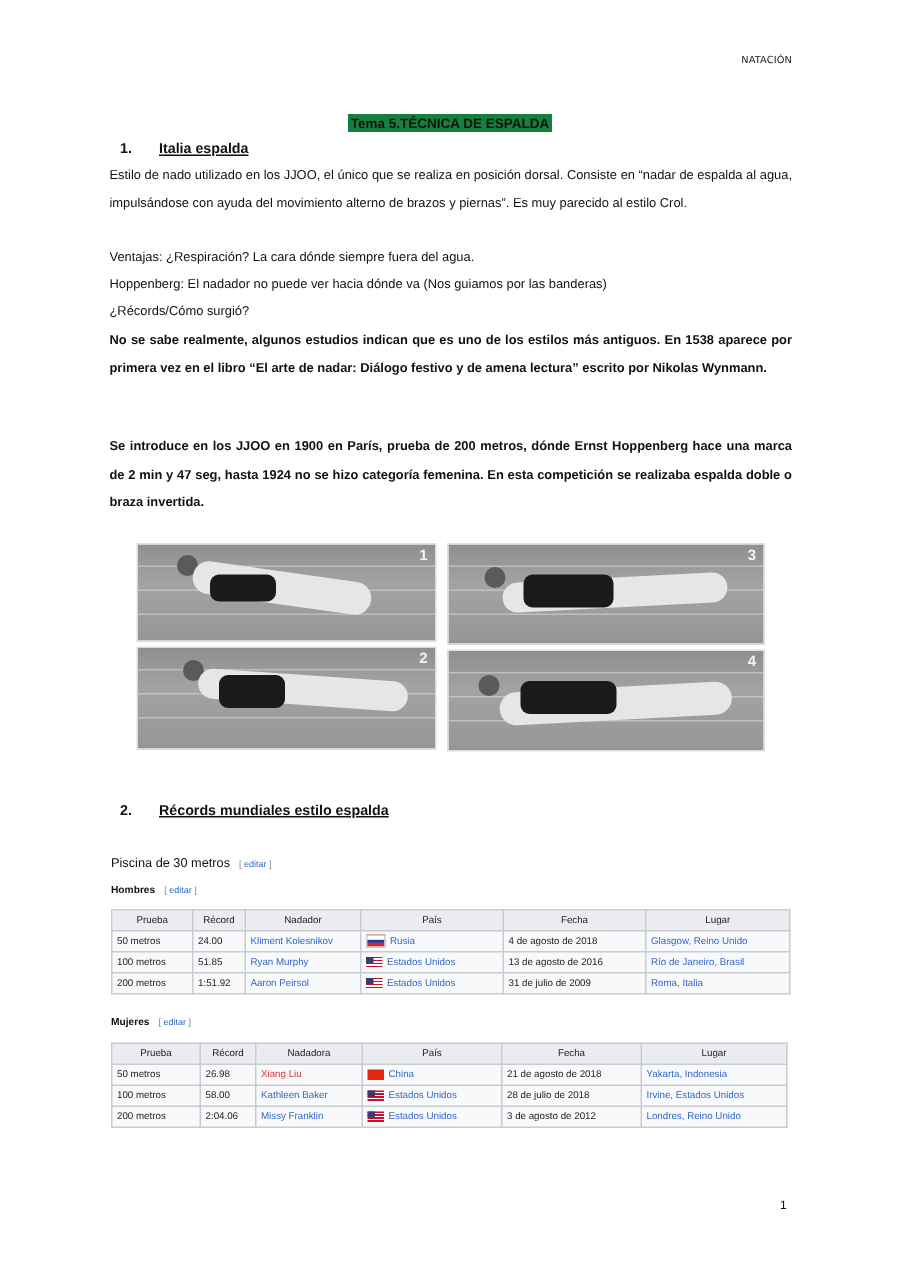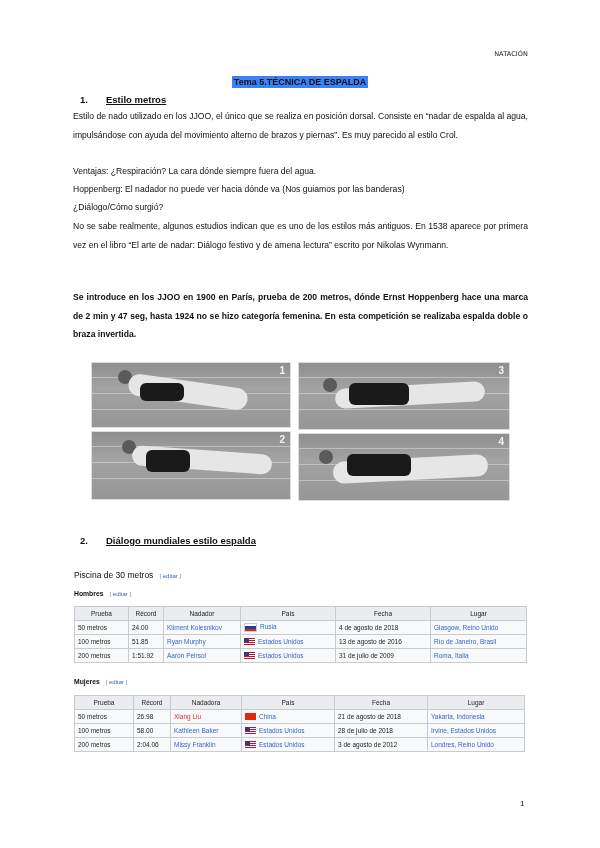--- a/index.html
+++ b/index.html
@@ -1,19 +1,19 @@
 <!DOCTYPE html>
 <html><head>
 <meta charset="utf-8">
 <style>
   html, body { margin:0; padding:0; background:#ffffff; }
   body { width:600px; height:848px; position:relative; overflow:hidden; font-family:"DejaVu Sans", sans-serif; color:#111; }
-  .header-right { position:absolute; top:50px; right:72px; font-size:6.5px; letter-spacing:0.1px; color:#222; }
+  .header-right { position:absolute; top:36px; right:72px; font-size:6.5px; letter-spacing:0.1px; color:#222; }
   .title-wrap { position:absolute; top:70px; left:0; width:600px; text-align:center; }
-  .title { display:inline-block; background:#3b82f6; font-weight:bold; font-size:9px; padding:1px 2px; font-family:"Liberation Sans", sans-serif; }
+  .title { display:inline-block; background:#15803d; font-weight:bold; font-size:9px; padding:1px 2px; font-family:"Liberation Sans", sans-serif; }
   .heading { position:absolute; left:80px; font-size:9.5px; font-weight:bold; font-family:"Liberation Sans", sans-serif; }
   .heading .num { display:inline-block; width:26px; }
   .heading .lbl { text-decoration:underline; }
   .para { position:absolute; left:73px; width:455px; font-size:8.6px; line-height:18.5px; text-align:justify; font-family:"Liberation Sans", sans-serif; }
   .img-grid { position:absolute; left:91px; top:362px; width:419px; height:138px; }
   .photo { position:absolute; background:linear-gradient(180deg,#8f8f8f 0%,#a3a3a3 40%,#969696 100%); border:1px solid #ddd; overflow:hidden; }
   .photo .lane { position:absolute; left:0; right:0; height:1px; background:rgba(220,220,220,0.55); }
   .photo .num { position:absolute; top:2px; right:5px; color:#f2f2f2; font-weight:bold; font-size:10px; font-family:"Liberation Sans", sans-serif; }
   .photo .body { position:absolute; background:#e6e6e6; border-radius:30px; }
   .photo .suit { position:absolute; background:#1a1a1a; border-radius:6px; }
@@ -36,28 +36,28 @@
 </head>
 <body>
 
 <div class="header-right">NATACIÓN</div>
 
 <div class="title-wrap">
   <span class="title">Tema 5.TÉCNICA DE ESPALDA</span>
 </div>
 
 <div class="heading" style="top:94px;">
-  <span class="num">1.</span><span class="lbl">Estilo metros</span>
+  <span class="num">1.</span><span class="lbl">Italia espalda</span>
 </div>
 
 <div class="para" style="top:107px;">Estilo de nado utilizado en los JJOO, el único que se realiza en posición dorsal. Consiste en “nadar de espalda al agua, impulsándose con ayuda del movimiento alterno de brazos y piernas”. Es muy parecido al estilo Crol.</div>
 <div class="para" style="top:162px;">Ventajas: ¿Respiración? La cara dónde siempre fuera del agua.</div>
 <div class="para" style="top:180px;">Hoppenberg: El nadador no puede ver hacia dónde va (Nos guiamos por las banderas)</div>
-<div class="para" style="top:198px;">¿Diálogo/Cómo surgió?</div>
-<div class="para" style="top:217px;">No se sabe realmente, algunos estudios indican que es uno de los estilos más antiguos. En 1538 aparece por primera vez en el libro “El arte de nadar: Diálogo festivo y de amena lectura” escrito por Nikolas Wynmann.</div>
+<div class="para" style="top:198px;">¿Récords/Cómo surgió?</div>
+<div class="para" style="top:217px;font-weight:bold;">No se sabe realmente, algunos estudios indican que es uno de los estilos más antiguos. En 1538 aparece por primera vez en el libro “El arte de nadar: Diálogo festivo y de amena lectura” escrito por Nikolas Wynmann.</div>
 <div class="para" style="top:288px;font-weight:bold;">Se introduce en los JJOO en 1900 en París, prueba de 200 metros, dónde Ernst Hoppenberg hace una marca de 2 min y 47 seg, hasta 1924 no se hizo categoría femenina. En esta competición se realizaba espalda doble o braza invertida.</div>
 
 <div class="img-grid">
   <div class="photo" style="left:0;top:0;width:198px;height:64px;">
     <div class="lane" style="top:14px"></div>
       <div class="lane" style="top:30px"></div>
       <div class="lane" style="top:46px"></div>
     <div class="head" style="left:26px;top:7px;"></div>
     <div class="body" style="left:36px;top:18px;width:120px;height:22px;transform:rotate(8deg);"></div>
     <div class="suit" style="left:48px;top:20px;width:44px;height:18px;"></div>
@@ -86,21 +86,21 @@
       <div class="lane" style="top:30px"></div>
       <div class="lane" style="top:46px"></div>
     <div class="head" style="left:20px;top:16px;"></div>
     <div class="body" style="left:34px;top:24px;width:155px;height:22px;transform:rotate(-3deg);"></div>
     <div class="suit" style="left:48px;top:20px;width:64px;height:22px;"></div>
     <span class="num">4</span>
   </div>
 </div>
 
 <div class="heading" style="top:535px;">
-  <span class="num">2.</span><span class="lbl">Diálogo mundiales estilo espalda</span>
+  <span class="num">2.</span><span class="lbl">Récords mundiales estilo espalda</span>
 </div>
 
 <div class="wiki-h" style="top:570px;font-size:8.5px;">
   <span>Piscina de 30 metros</span><span class="edit"><span class="br">[ </span><span>editar</span><span class="br"> ]</span></span>
 </div>
 
 <div class="wiki-h" style="top:590px;font-size:6.8px;font-weight:bold;">
   <span>Hombres</span><span class="edit"><span class="br">[ </span><span>editar</span><span class="br"> ]</span></span>
 </div>
 

